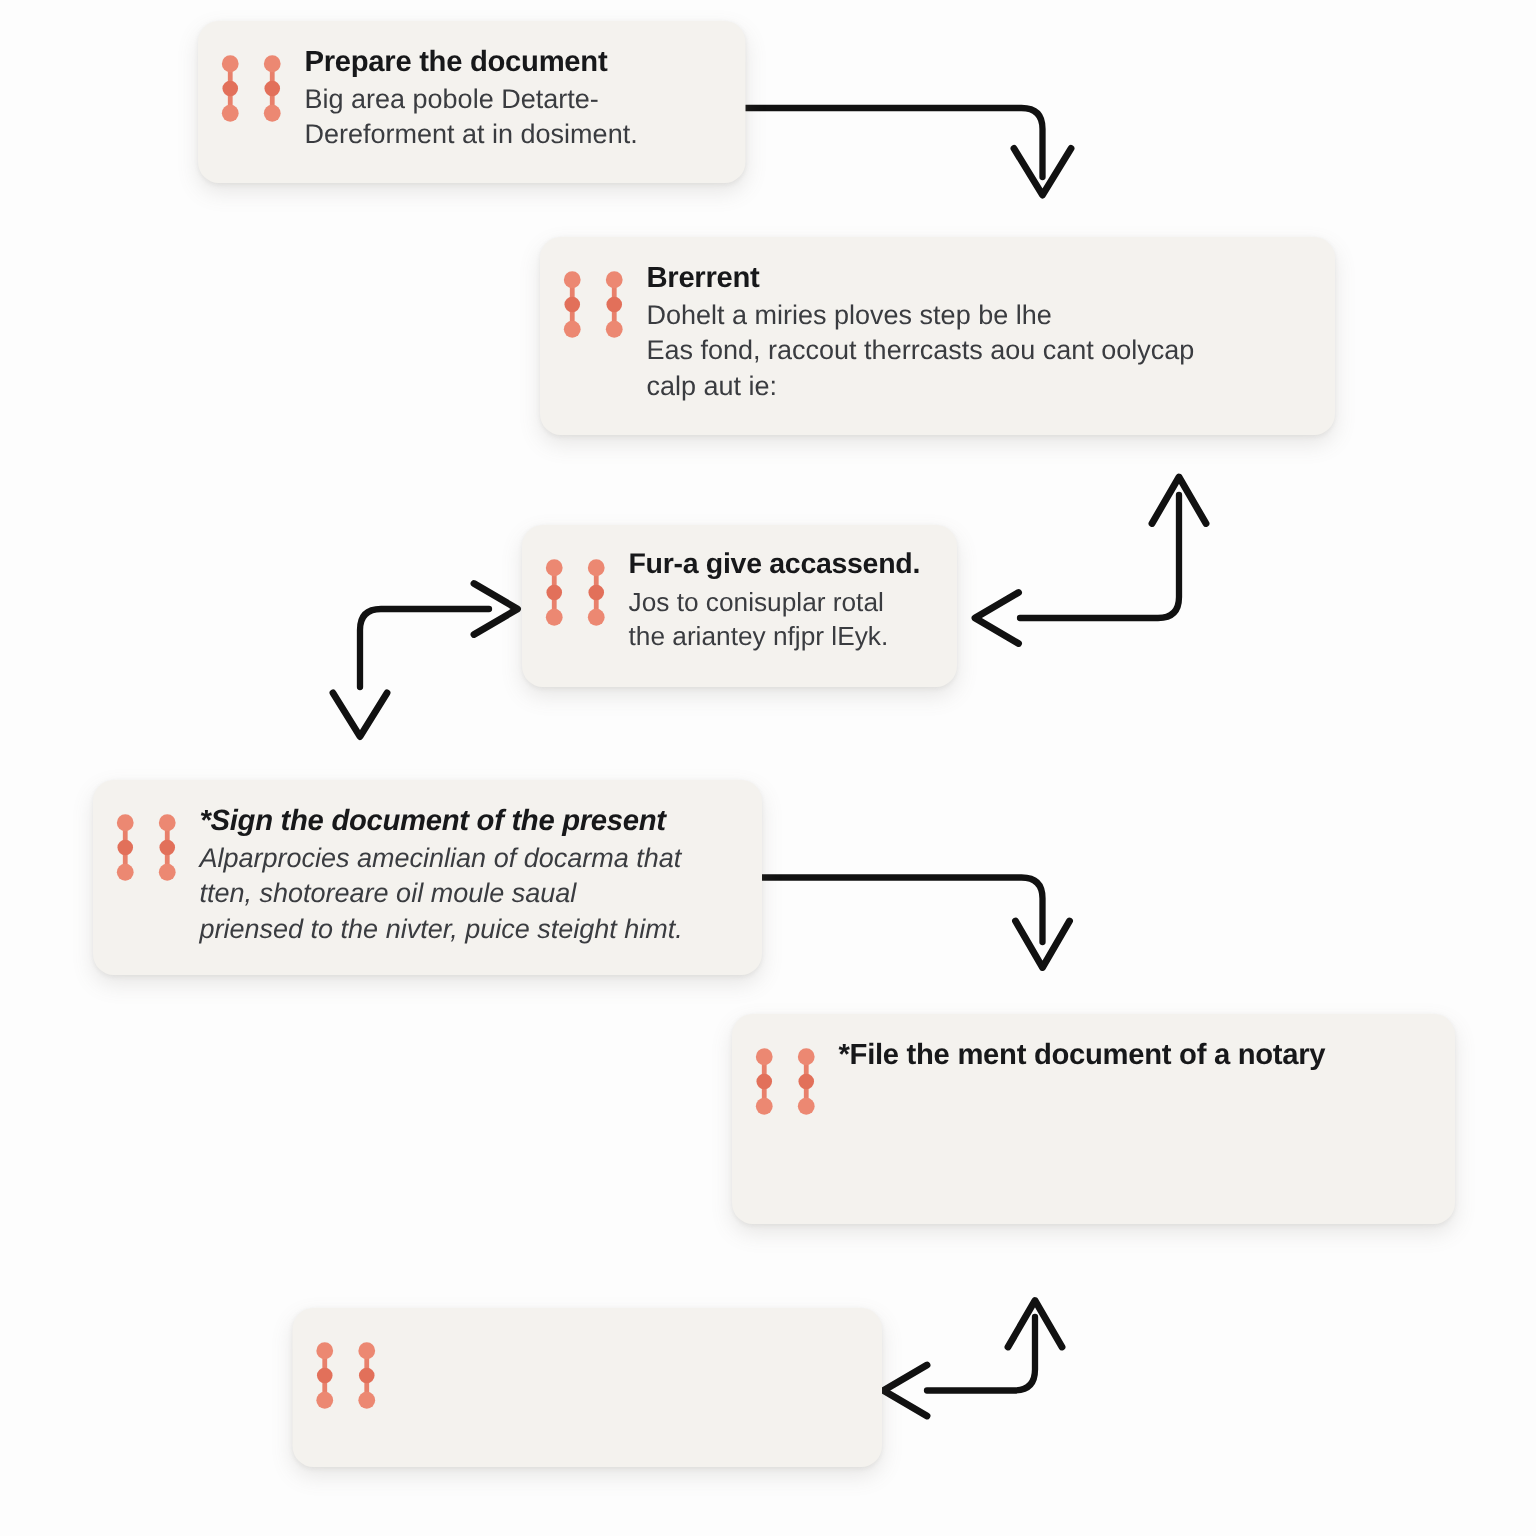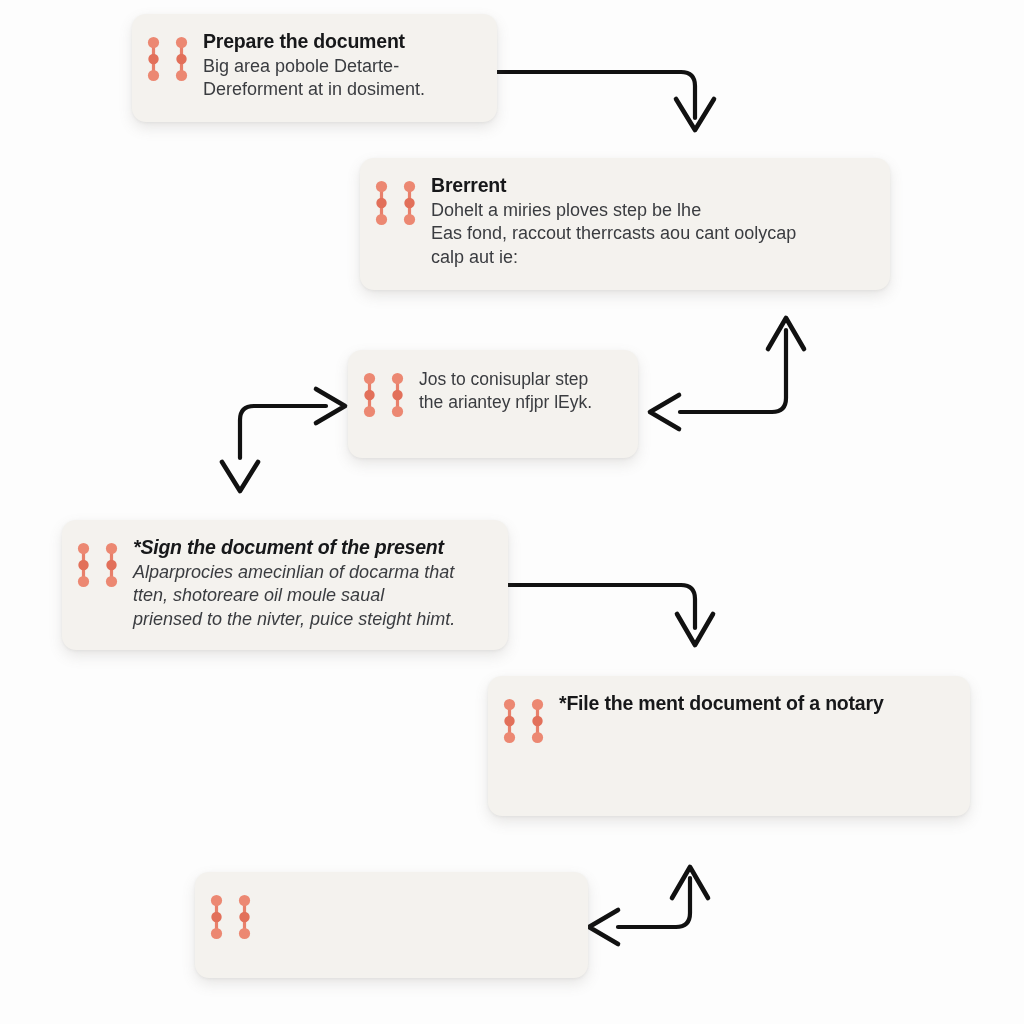--- a/index.html
+++ b/index.html
@@ -168,21 +168,22 @@
   <div class="step-card" id="card-3">
     <div class="card-icons">
       <svg class="chain-icon" viewBox="0 0 15 46">
           <use href="#chain-glyph"></use>
         </svg>
       <svg class="chain-icon" viewBox="0 0 15 46">
           <use href="#chain-glyph"></use>
         </svg>
     </div>
     <div class="card-body">
-      <div class="card-desc">Jos to conisuplar step
+      <div class="card-title">Fur-a give accassend.</div>
+      <div class="card-desc">Jos to conisuplar rotal
 the ariantey nfjpr lEyk.</div>
     </div>
   </div>
 
   <div class="step-card" id="card-4">
     <div class="card-icons">
       <svg class="chain-icon" viewBox="0 0 15 46">
           <use href="#chain-glyph"></use>
         </svg>
       <svg class="chain-icon" viewBox="0 0 15 46">

